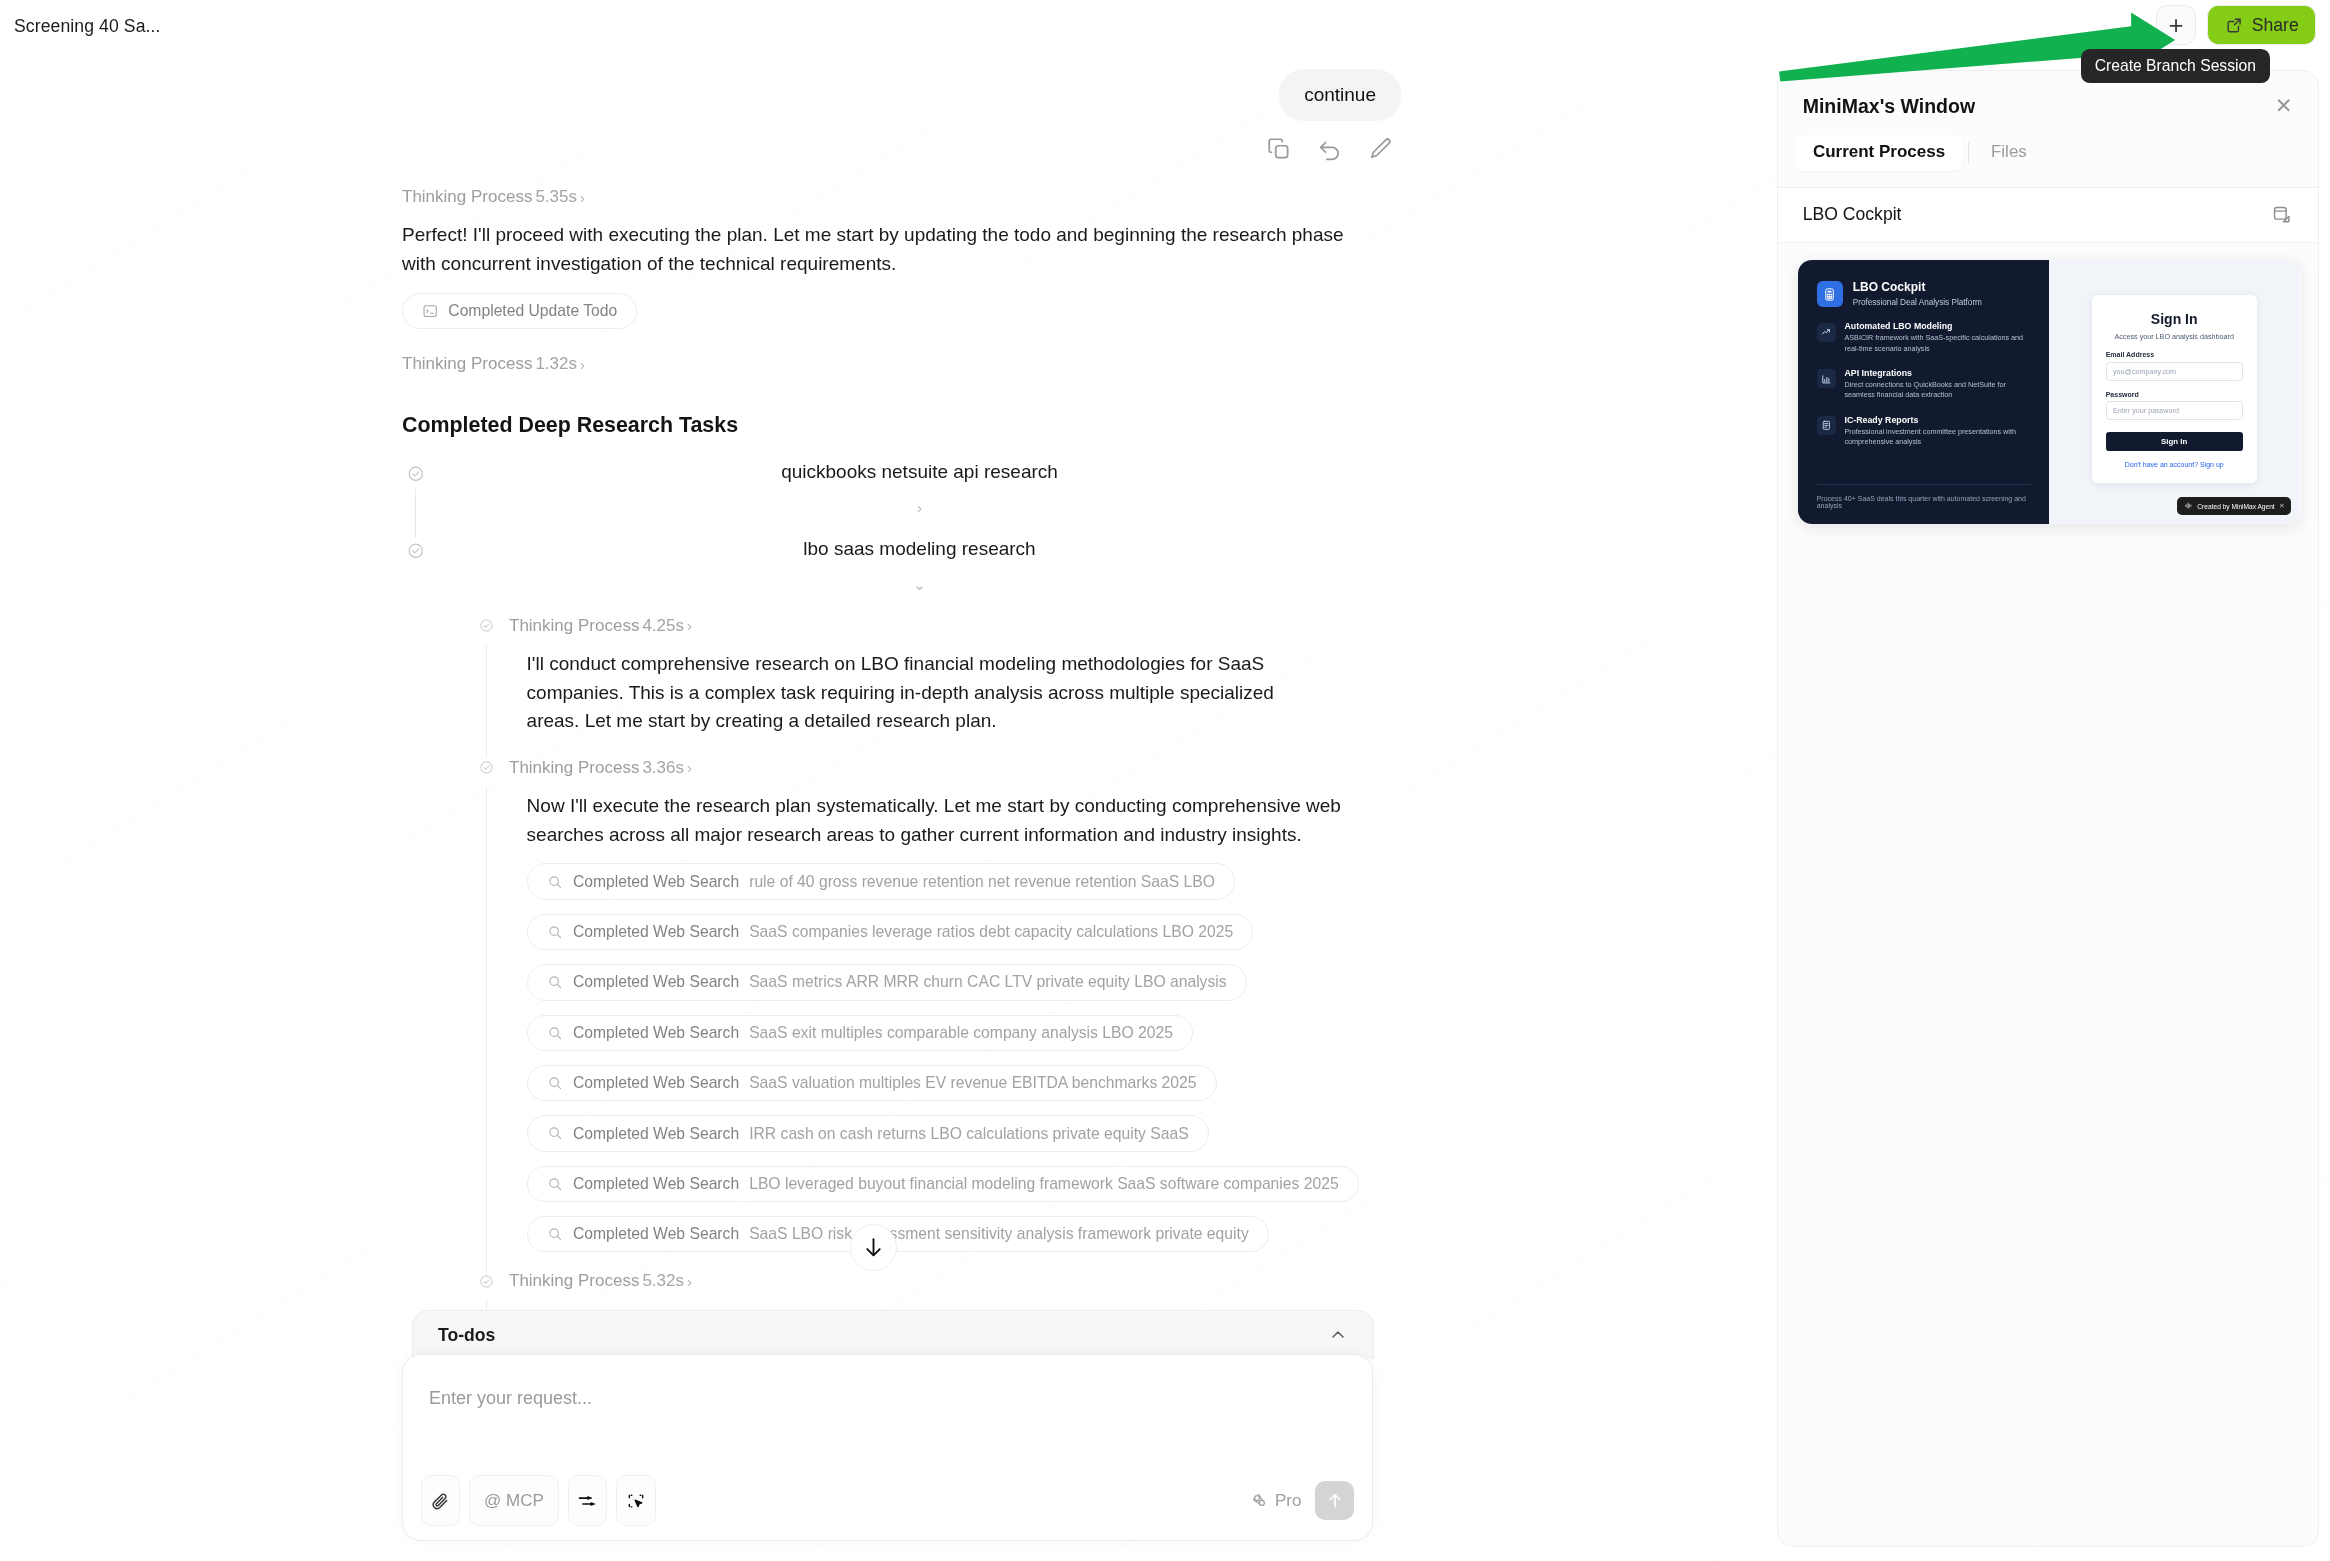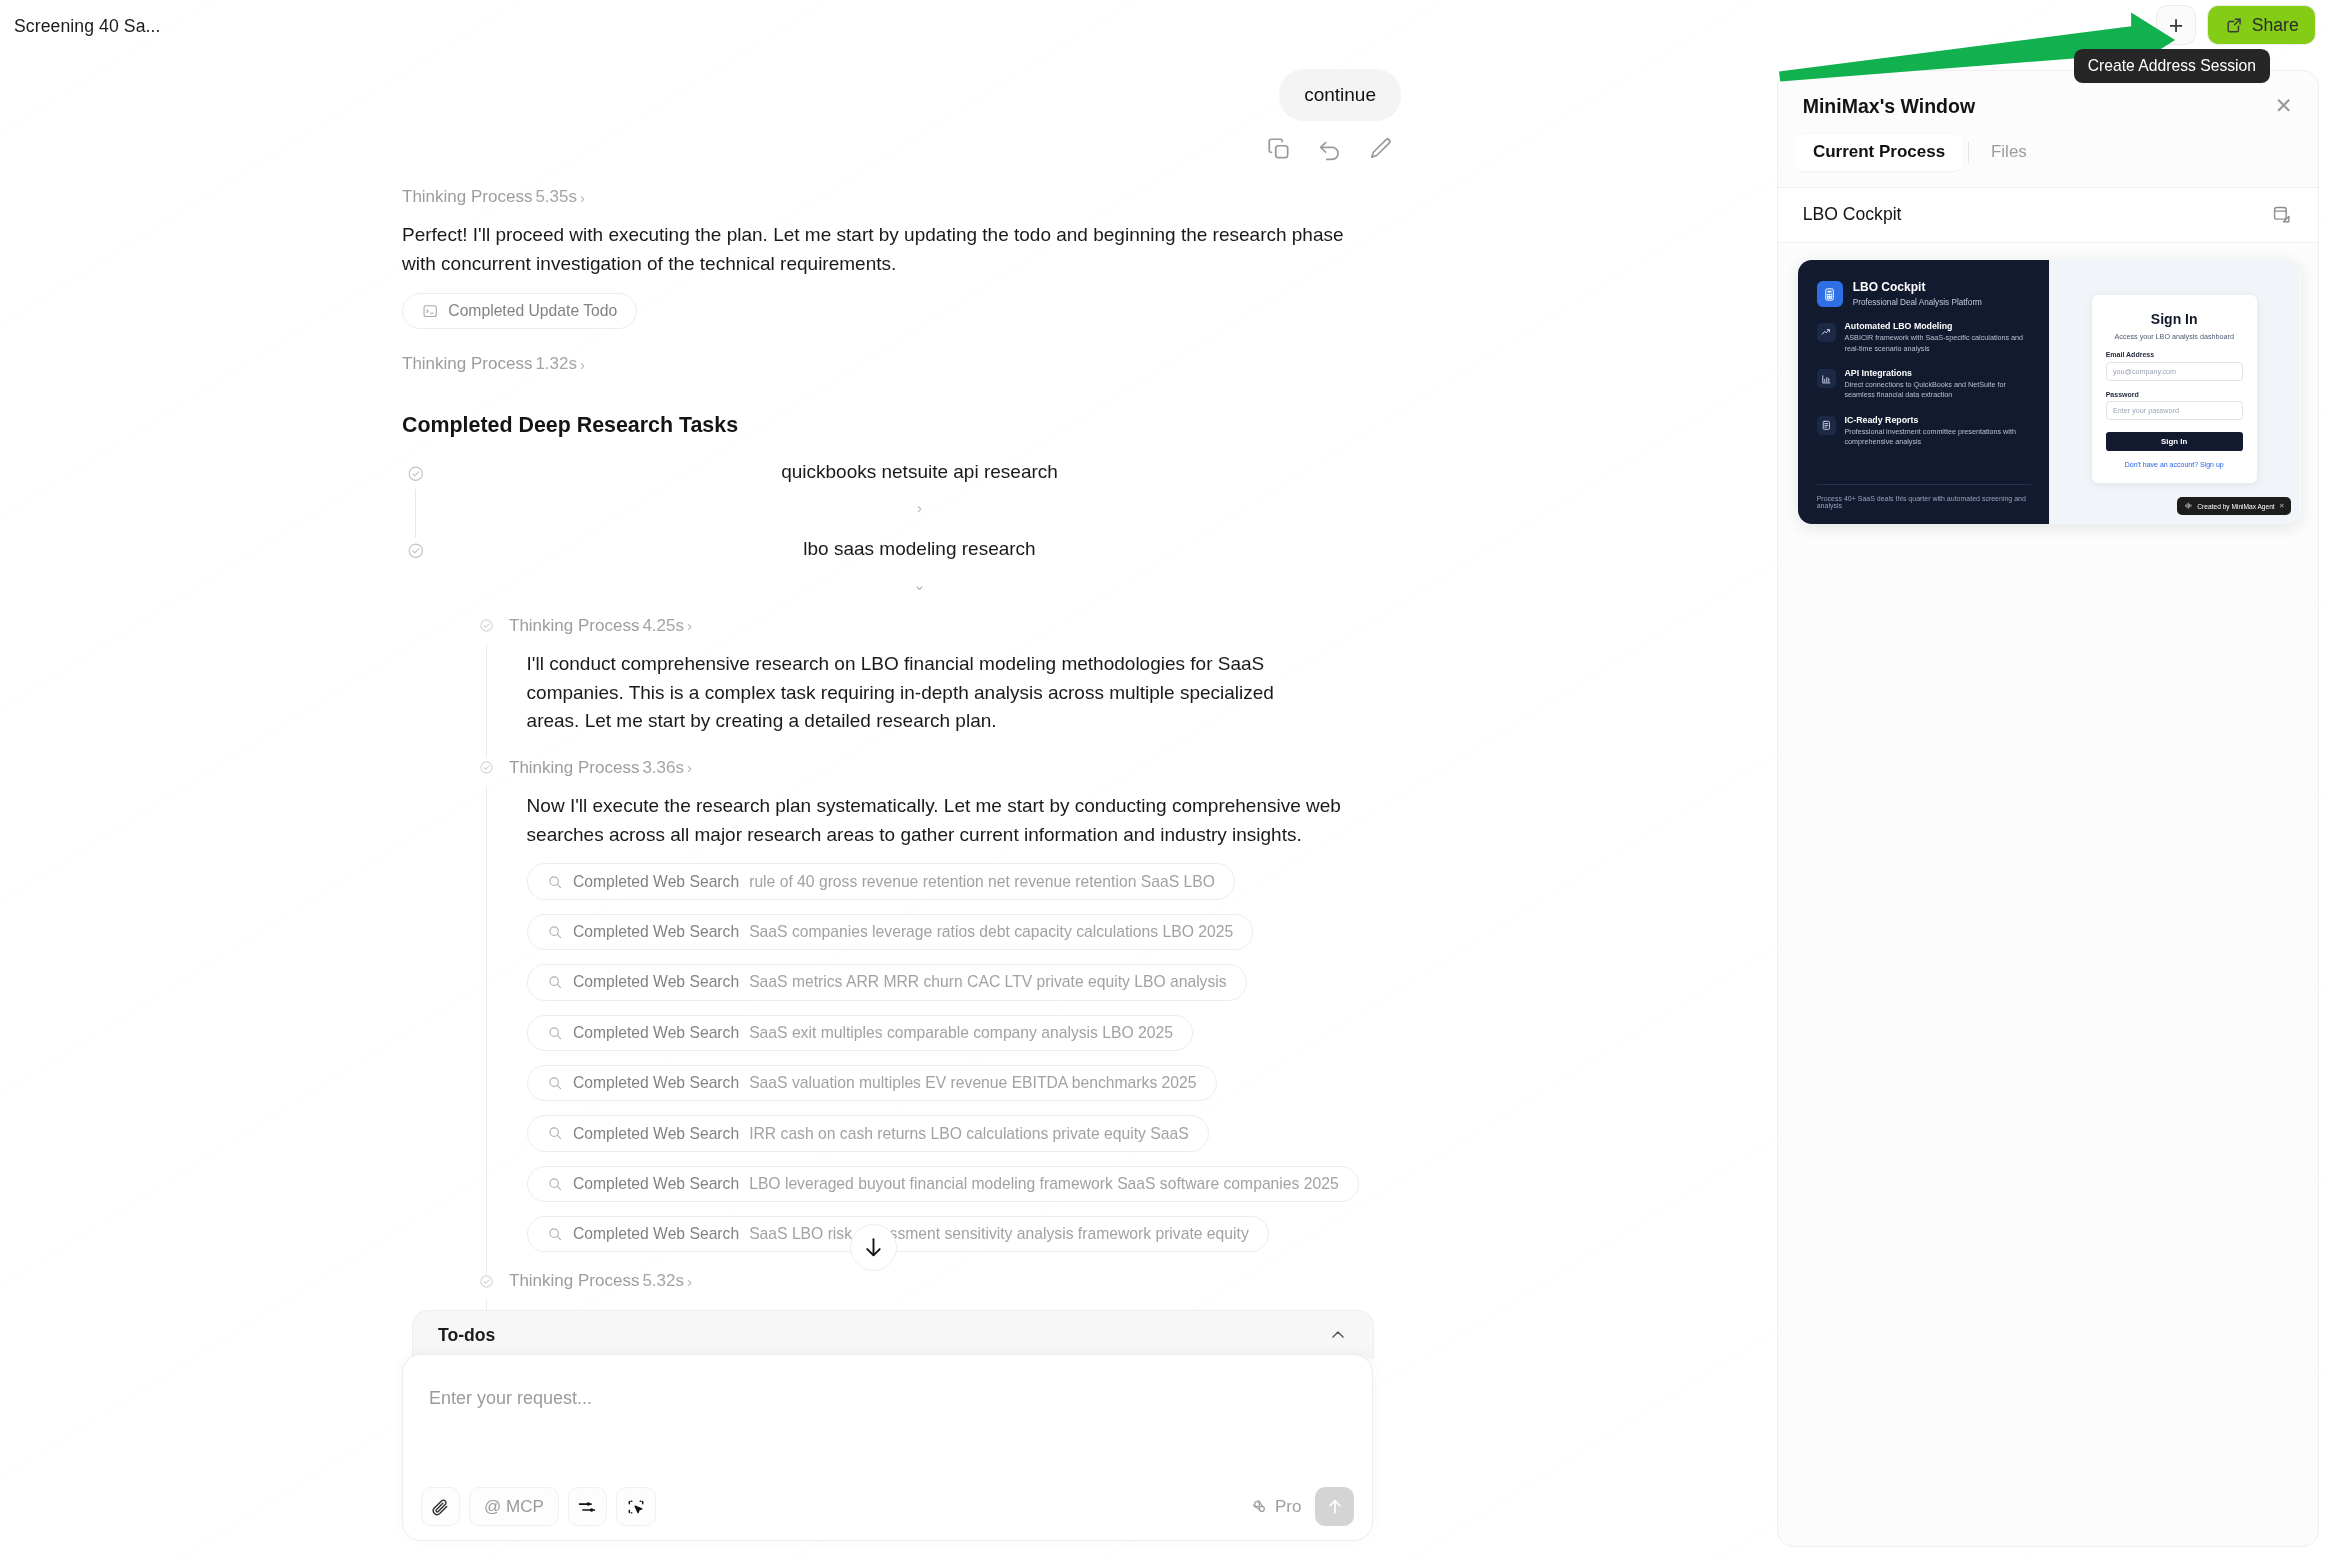--- a/index.html
+++ b/index.html
@@ -132,21 +132,21 @@
   }
   #composer-placeholder {
     position: absolute; left: 26px; top: 33px; font-size: 18px; color: #9b9b9b;
   }
   #composer-tools {
     position: absolute; left: 17.6px; right: 17.6px; bottom: 14px;
     display: flex; align-items: center; justify-content: space-between;
   }
   .tools-left { display: flex; align-items: center; gap: 8.8px; }
   .tool-btn {
-    height: 39px; min-width: 39px; border: 0.6px solid #f0f0f0; background: #fdfdfd;
+    height: 51px; min-width: 39px; border: 0.6px solid #f0f0f0; background: #fdfdfd;
     border-radius: 10px; display: flex; align-items: center; justify-content: center;
     gap: 6.3px; padding: 0 8.8px; cursor: pointer;
   }
   #mcp-btn { padding: 0 14px; font-size: 17px; color: #9a9a9a; }
   .tools-right { display: flex; align-items: center; gap: 14px; }
   #pro-badge { display: flex; align-items: center; gap: 6.3px; font-size: 17px; color: #9e9e9e; cursor: pointer; }
   #send-btn {
     width: 39px; height: 39px; border-radius: 10px; background: #d4d4d4;
     display: flex; align-items: center; justify-content: center; cursor: pointer;
   }
@@ -254,21 +254,21 @@
   <div class="hbtn" id="share-btn">
     <svg width="19" height="19" viewBox="0 0 24 24" fill="none" stroke="#3a3a3a" stroke-width="1.8" stroke-linecap="round" stroke-linejoin="round">
       <path d="M13 4h6v6"></path>
         <path d="M19 4l-7 7"></path>
       <path d="M17 13v5a2 2 0 0 1-2 2H6a2 2 0 0 1-2-2V9a2 2 0 0 1 2-2h5"></path>
     </svg>
     <span>Share</span>
   </div>
 </div>
 
-<div id="branch-tooltip">Create Address Session</div>
+<div id="branch-tooltip">Create Branch Session</div>
 
 <svg id="pointer-arrow" width="503" height="126" viewBox="0 0 800 200">
   <path d="M140 112 L700 40 L700 18 L770 62 L700 106 L700 84 L142 128 Z" fill="#10b14e"></path>
 </svg>
 
 <div id="conversation">
   <div class="conv-inner">
 
     <div class="user-bubble-row">
       <div id="user-bubble">continue</div>

